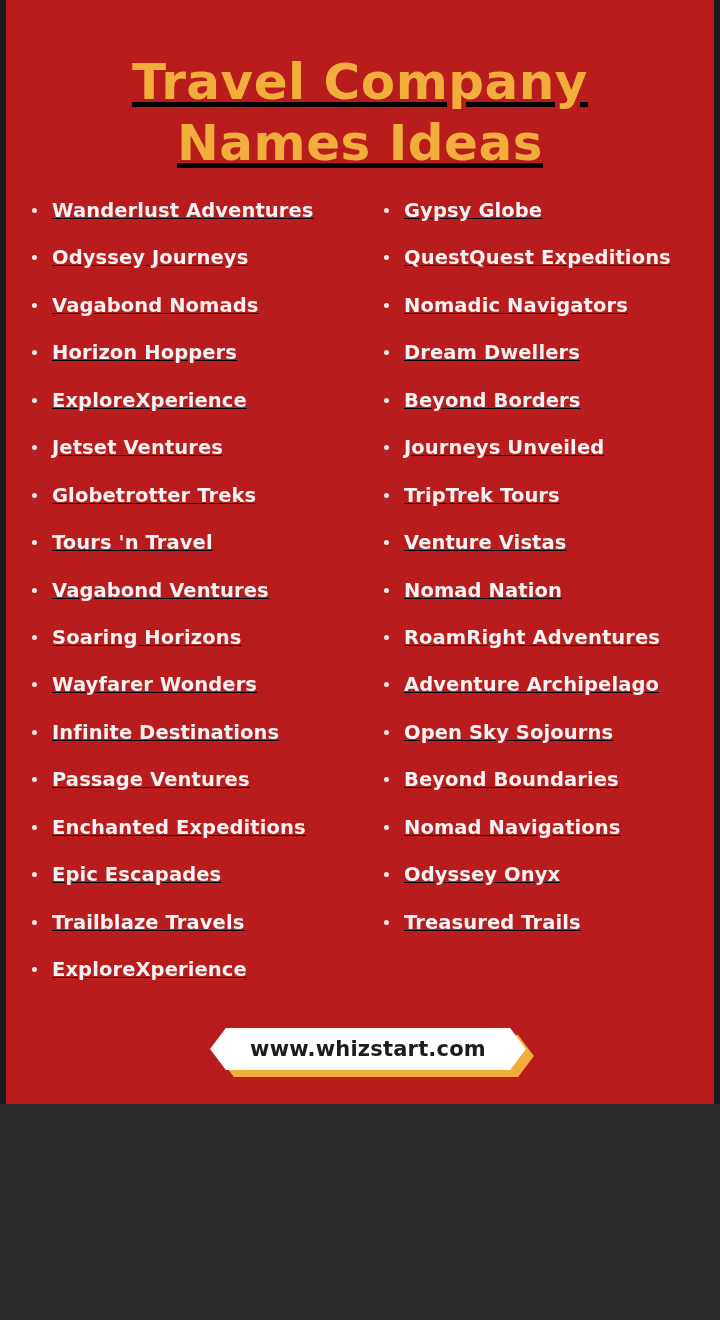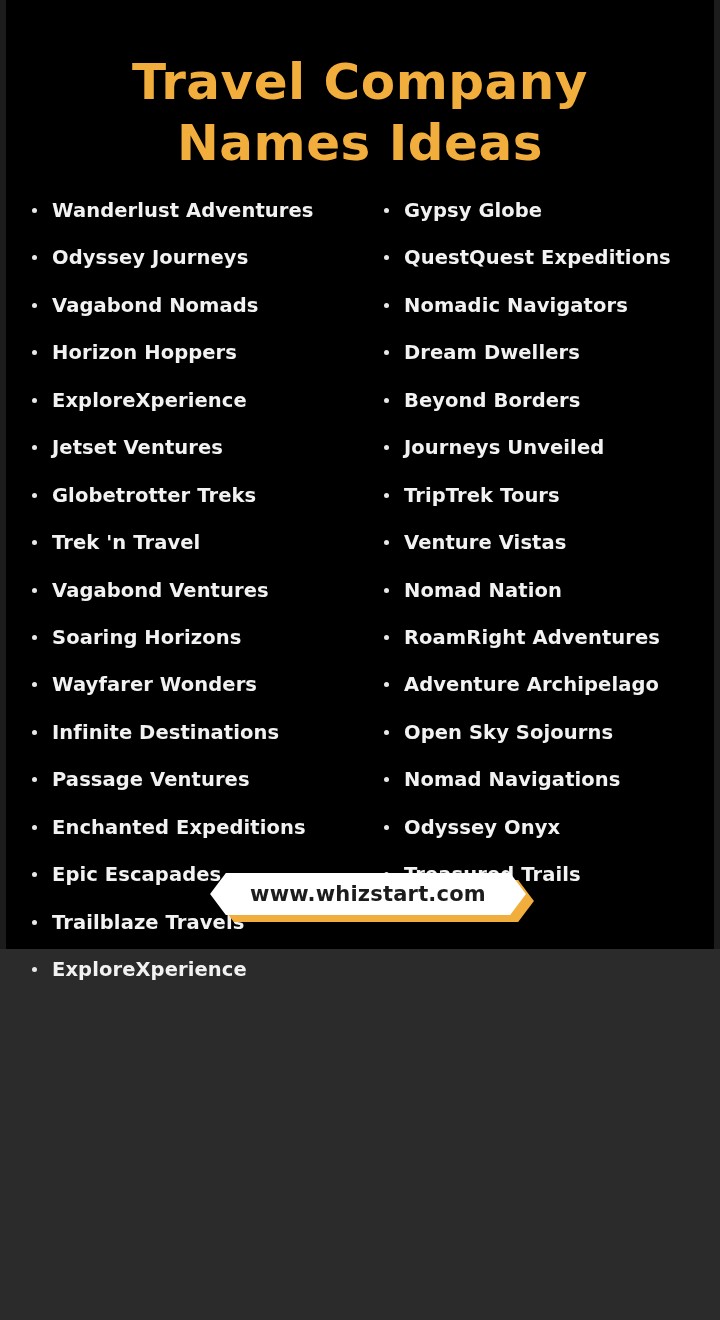--- a/index.html
+++ b/index.html
@@ -9,26 +9,27 @@
   body {
     width: 720px;
     height: 1320px;
     background: #2b2b2b;
     font-family: "DejaVu Sans", sans-serif;
     overflow: hidden;
     position: relative;
   }
   .page {
     width: 720px;
-    height: 949px;
-    background: #000000;
+    height: 1104px;
+    background: #b91c1c;
     position: relative;
     box-sizing: border-box;
     border-left: 6px solid #1c1c1c;
     border-right: 6px solid #1c1c1c;
+    text-decoration: underline;
   }
   .title-block {
     padding-top: 52px;
     text-align: center;
   }
   .title-line {
     color: #f2ae3c;
     font-family: "DejaVu Sans", sans-serif;
     font-weight: bold;
     font-size: 50px;
@@ -124,21 +125,21 @@
   <div class="columns">
     <div class="col col-left">
       <ul class="name-list">
         <li>Wanderlust Adventures</li>
         <li>Odyssey Journeys</li>
         <li>Vagabond Nomads</li>
         <li>Horizon Hoppers</li>
         <li>ExploreXperience</li>
         <li>Jetset Ventures</li>
         <li>Globetrotter Treks</li>
-        <li>Trek 'n Travel</li>
+        <li>Tours 'n Travel</li>
         <li>Vagabond Ventures</li>
         <li>Soaring Horizons</li>
         <li>Wayfarer Wonders</li>
         <li>Infinite Destinations</li>
         <li>Passage Ventures</li>
         <li>Enchanted Expeditions</li>
         <li>Epic Escapades</li>
         <li>Trailblaze Travels</li>
         <li>ExploreXperience</li>
       </ul>
@@ -150,20 +151,21 @@
         <li>Nomadic Navigators</li>
         <li>Dream Dwellers</li>
         <li>Beyond Borders</li>
         <li>Journeys Unveiled</li>
         <li>TripTrek Tours</li>
         <li>Venture Vistas</li>
         <li>Nomad Nation</li>
         <li>RoamRight Adventures</li>
         <li>Adventure Archipelago</li>
         <li>Open Sky Sojourns</li>
+        <li>Beyond Boundaries</li>
         <li>Nomad Navigations</li>
         <li>Odyssey Onyx</li>
         <li>Treasured Trails</li>
       </ul>
     </div>
   </div>
 
   <div class="footer">
     <div class="ribbon">
       <div class="ribbon-shadow"></div>

